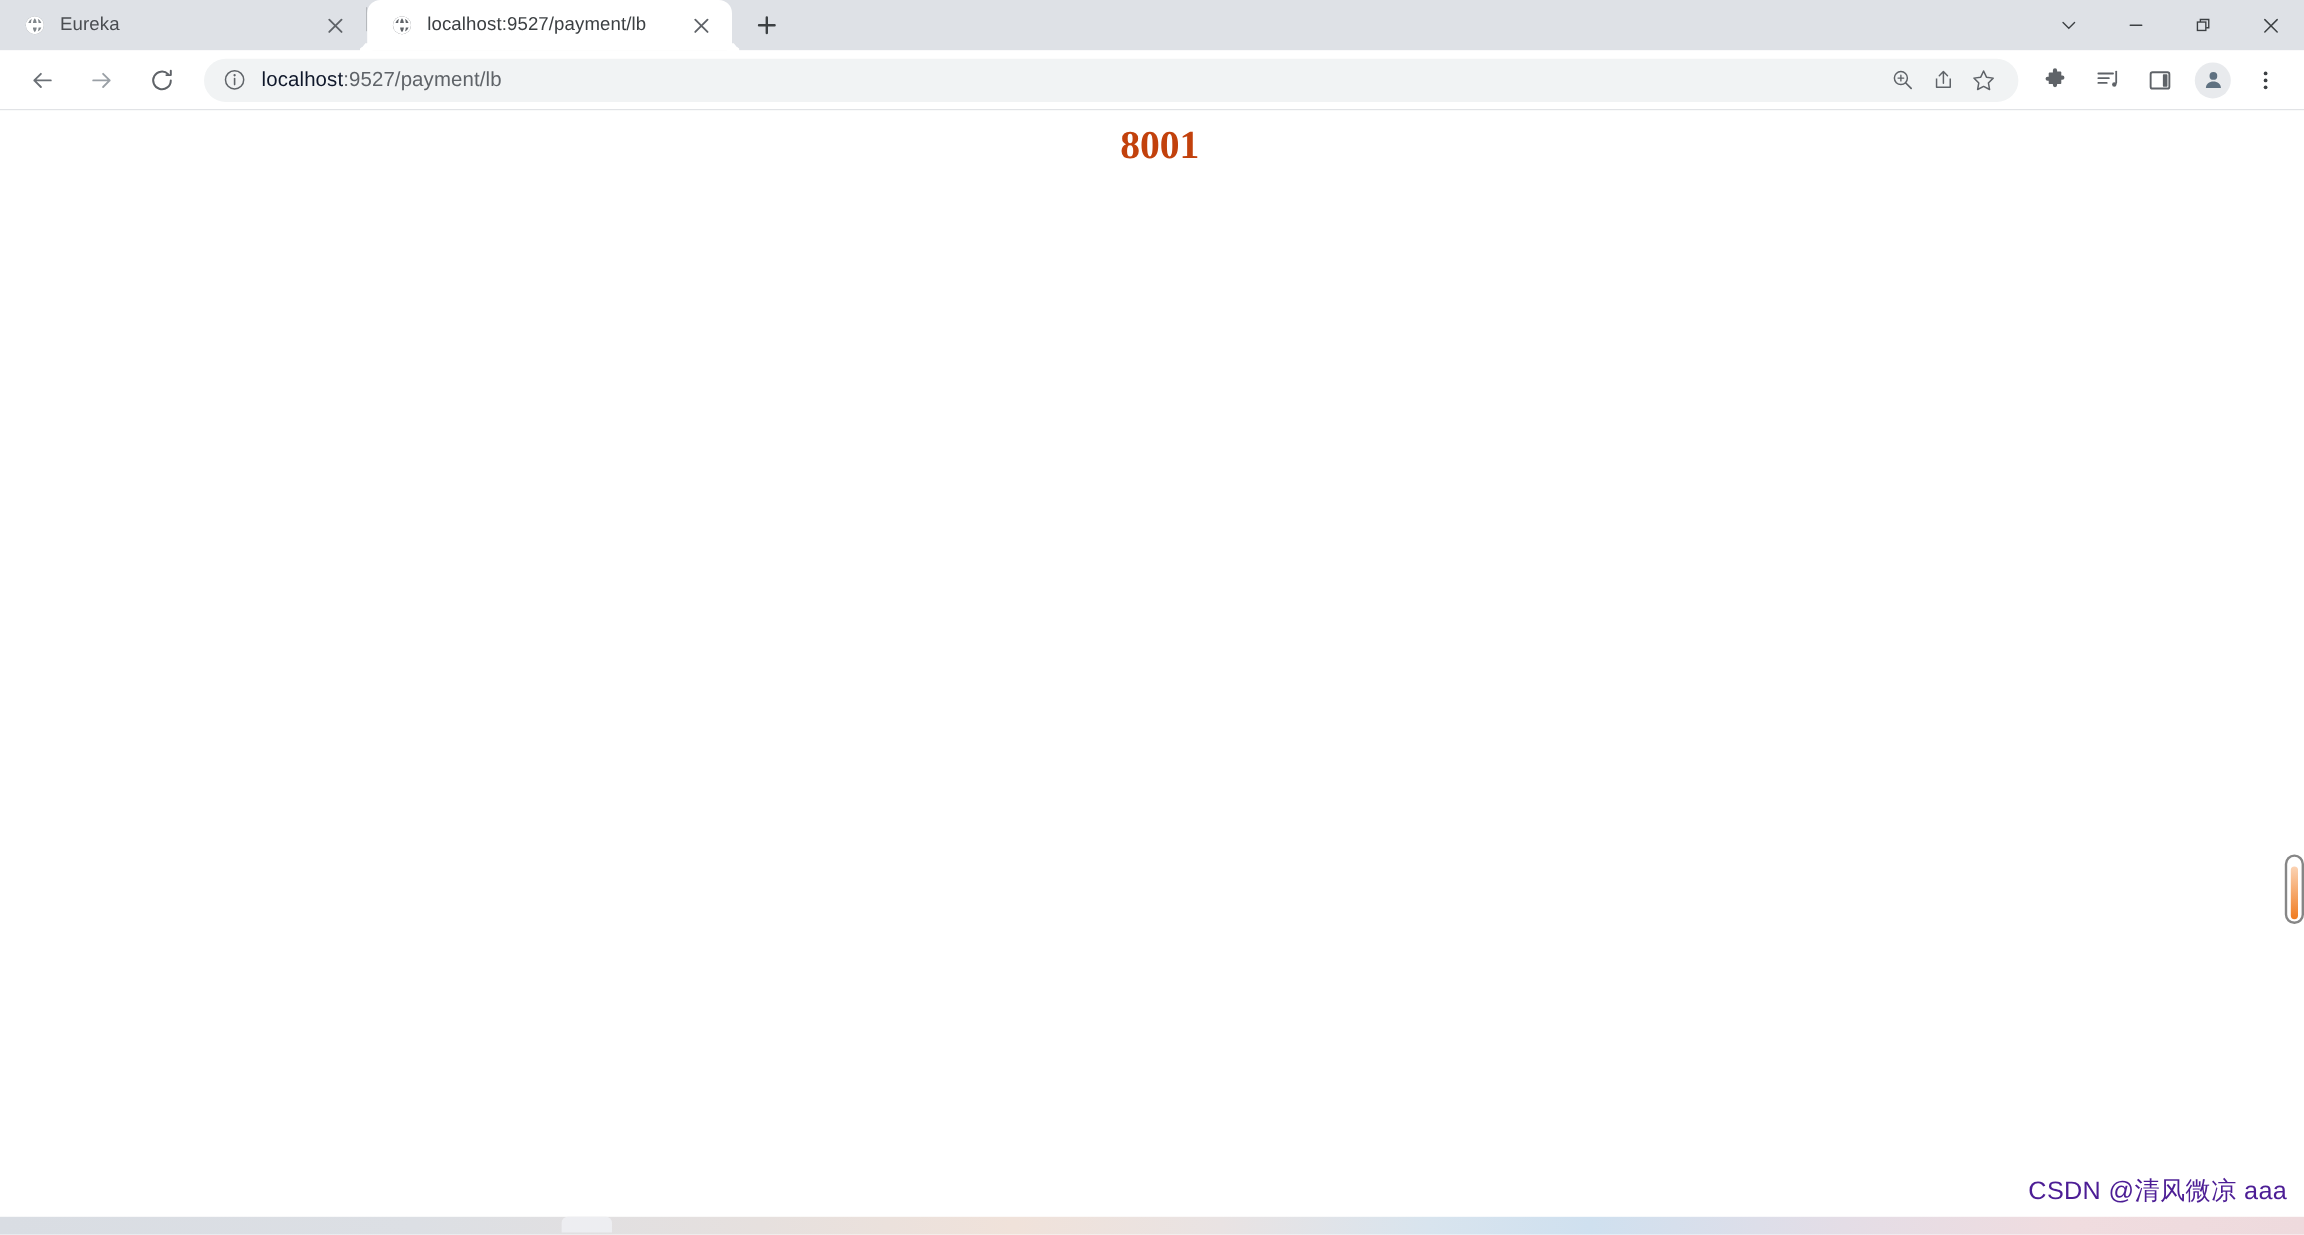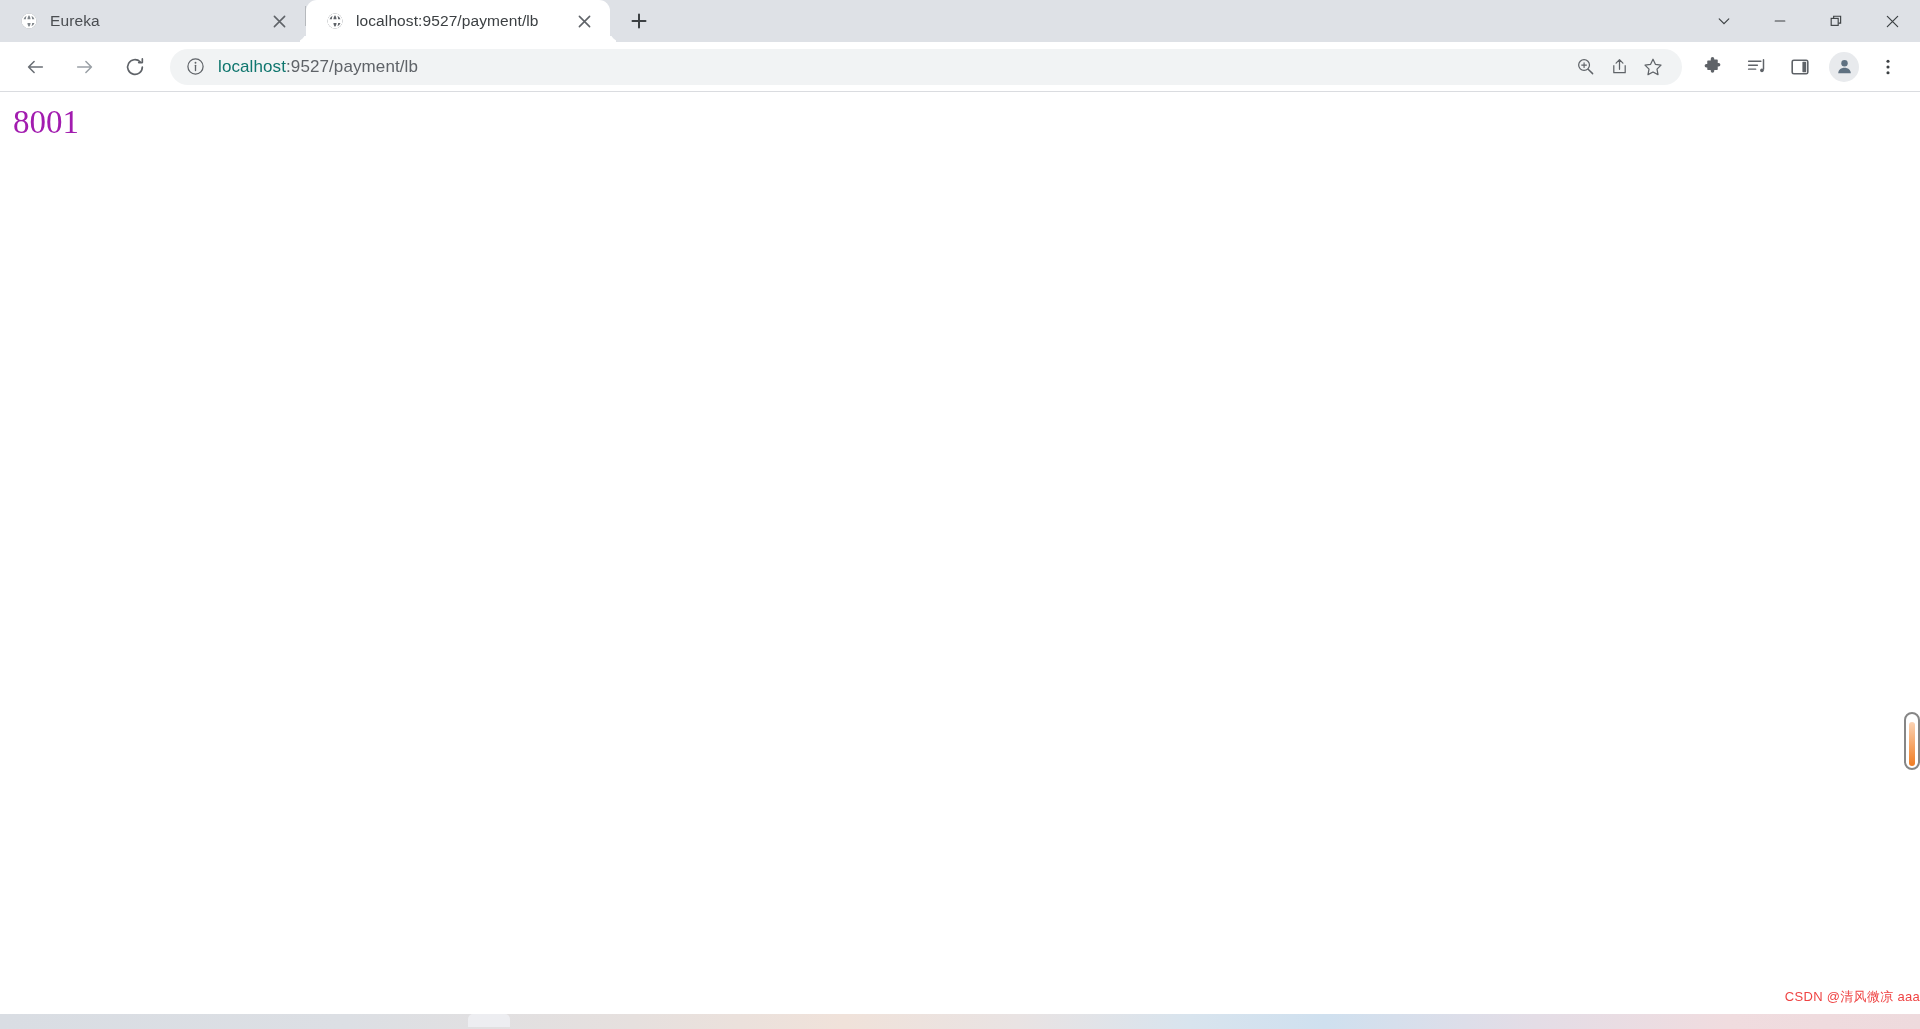--- a/index.html
+++ b/index.html
@@ -174,21 +174,21 @@
     justify-content: center;
   }
   #omnibox-url {
     font-size: 17px;
     color: #5f6368;
     white-space: nowrap;
     overflow: hidden;
     text-overflow: ellipsis;
     letter-spacing: 0.1px;
   }
-  #omnibox-url .host { color: #0f766e; }
+  #omnibox-url .host { color: #0f172a; }
   #omnibox-actions {
     flex: 0 0 auto;
     display: flex;
     align-items: center;
     margin-left: auto;
     gap: 4px;
   }
   .omni-action {
     width: 30px;
     height: 30px;
@@ -228,22 +228,23 @@
     background: #ffffff;
     overflow: hidden;
   }
   #page-body {
     padding: 14px 0 0 13px;
   }
   #page-text {
     font-family: "Liberation Serif", "DejaVu Serif", serif;
     font-size: 33px;
     line-height: 1;
-    color: #a21caf;
-    font-weight: 400;
+    color: #c2410c;
+    font-weight: 700;
+    text-align: center;
   }
 
   
   #edge-capsule {
     position: absolute;
     right: 0px;
     top: 620px;
     width: 16px;
     height: 58px;
     border: 2px solid #868686;
@@ -257,24 +258,24 @@
     right: 3px;
     bottom: 2px;
     top: 8px;
     border-radius: 4px;
     background: linear-gradient(to bottom, #fbd3b4, #f07c22);
   }
 
   
   #watermark {
     position: absolute;
-    right: 0;
+    right: 14px;
     bottom: 8px;
-    font-size: 13px;
-    color: #ef4444;
+    font-size: 21px;
+    color: #4c1d95;
     white-space: nowrap;
     letter-spacing: 0.3px;
   }
 
   
   #bottom-strip {
     position: absolute;
     left: 0;
     bottom: 0;
     width: 1920px;

